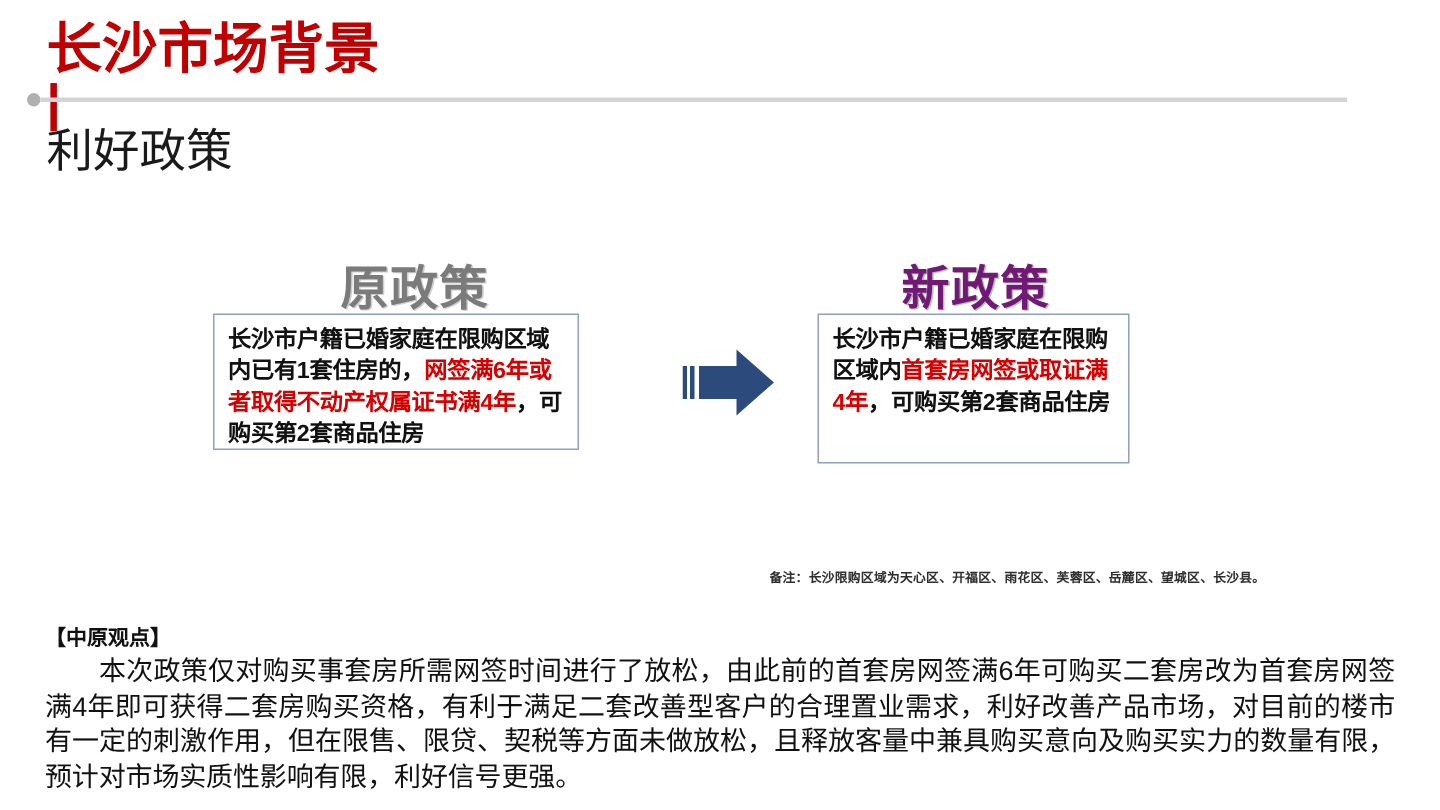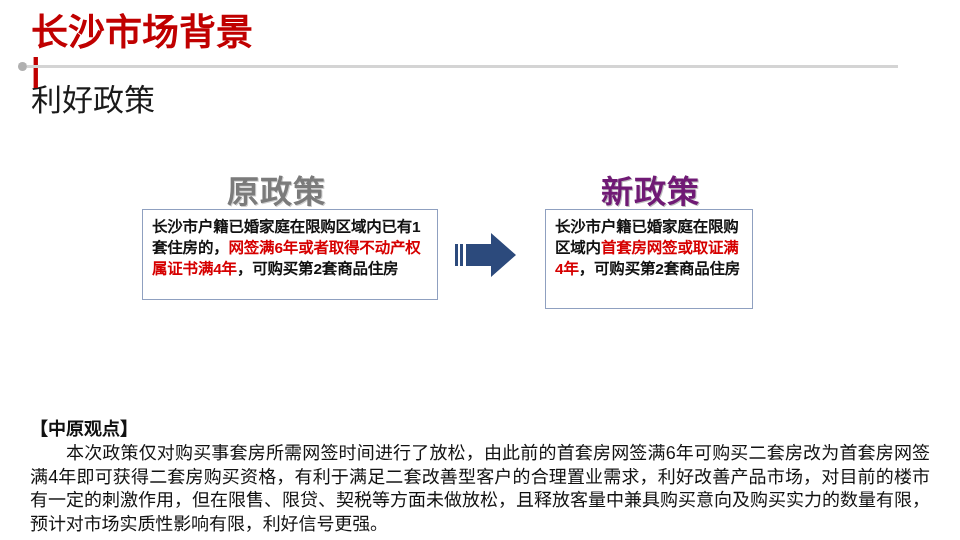--- a/index.html
+++ b/index.html
@@ -122,21 +122,21 @@
     padding: 6px 8px 6px 9px;
     font-size: 15.5px;
     font-weight: bold;
     line-height: 21px;
     color: #111111;
     letter-spacing: -0.2px;
   }
   .policy-box.old {
     left: 142px;
     top: 209px;
-    width: 296px;
+    width: 244px;
     height: 91px;
   }
   .policy-box.new {
     left: 545px;
     top: 209px;
     width: 208px;
     height: 100px;
   }
   .hl {
     color: #D60000;
@@ -164,21 +164,21 @@
   }
 
   
   .commentary {
     position: absolute;
     left: 30px;
     top: 414px;
     width: 900px;
   }
   .commentary-head {
-    font-size: 18px;
+    font-size: 14px;
     font-weight: bold;
     color: #111111;
     margin-bottom: 2px;
     letter-spacing: 0px;
   }
   .commentary-body {
     font-size: 18px;
     line-height: 23.5px;
     color: #111111;
     text-indent: 2em;
@@ -217,19 +217,20 @@
         <rect x="5" y="12" width="3" height="22"></rect>
         <path d="M11 12 L36 12 L36 1 L61 23 L36 45 L36 34 L11 34 Z"></path>
       </g>
     </svg>
   </div>
 
   <div class="policy-box new">
     <span>长沙市户籍已婚家庭在限购区域内</span><span class="hl">首套房网签或取证满4年</span><span>，可购买第2套商品住房</span>
   </div>
 
+  <div class="footnote">备注：长沙限购区域为天心区、开福区、雨花区、芙蓉区、岳麓区、望城区、长沙县。</div>
 
   <div class="commentary">
     <div class="commentary-head">【中原观点】</div>
     <div class="commentary-body">本次政策仅对购买事套房所需网签时间进行了放松，由此前的首套房网签满6年可购买二套房改为首套房网签满4年即可获得二套房购买资格，有利于满足二套改善型客户的合理置业需求，利好改善产品市场，对目前的楼市有一定的刺激作用，但在限售、限贷、契税等方面未做放松，且释放客量中兼具购买意向及购买实力的数量有限，预计对市场实质性影响有限，利好信号更强。</div>
   </div>
 
 </div>
 
 </body></html>

